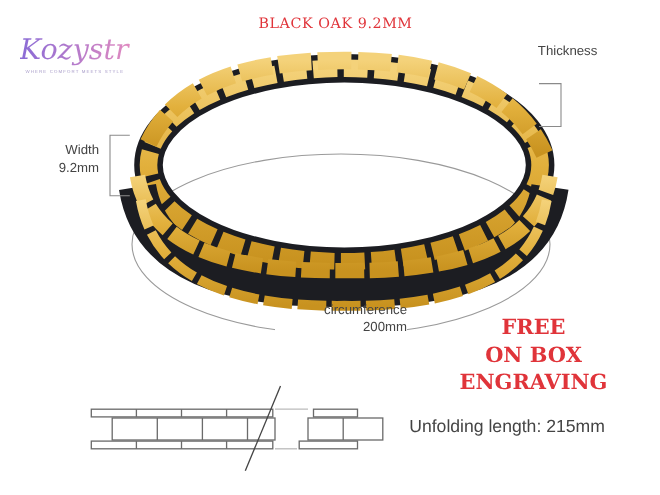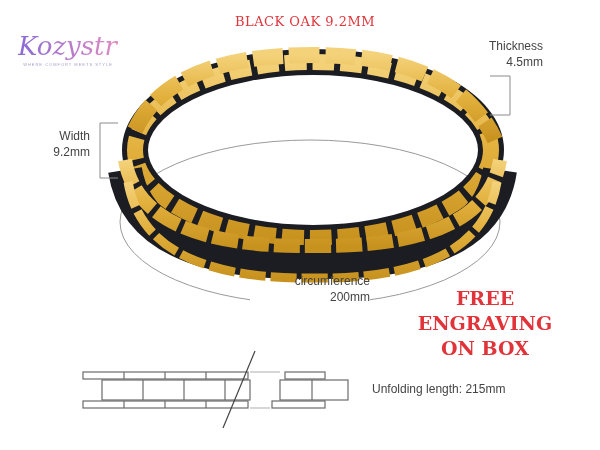--- a/index.html
+++ b/index.html
@@ -68,32 +68,31 @@
 
 <div class="abs logo">
   <div class="logo-script">Kozystreet</div>
   <div class="logo-tag">WHERE COMFORT MEETS STYLE</div>
 </div>
 
 <div class="abs title">BLACK OAK 9.2MM</div>
 
 <div class="abs label" style="left:458px;top:38px;width:85px;">
   <div>Thickness</div>
-  <div>4.5mm</div>
 </div>
 
 <div class="abs label" style="left:30px;top:128px;width:60px;">
   <div>Width</div>
   <div>9.2mm</div>
 </div>
 
 <div class="abs label" style="left:250px;top:273px;width:120px;">
   <div>circumference</div>
   <div>200mm</div>
 </div>
 
 <div class="abs free">
   <div>FREE</div>
+  <div>ON BOX</div>
   <div>ENGRAVING</div>
-  <div>ON BOX</div>
 </div>
 
-<div class="abs label" style="left:372px;top:381px;width:200px;text-align:left;font-size:12px;">Unfolding length: 215mm</div>
+<div class="abs label" style="left:372px;top:381px;width:200px;text-align:left;font-size:16px;">Unfolding length: 215mm</div>
 
 </body></html>

